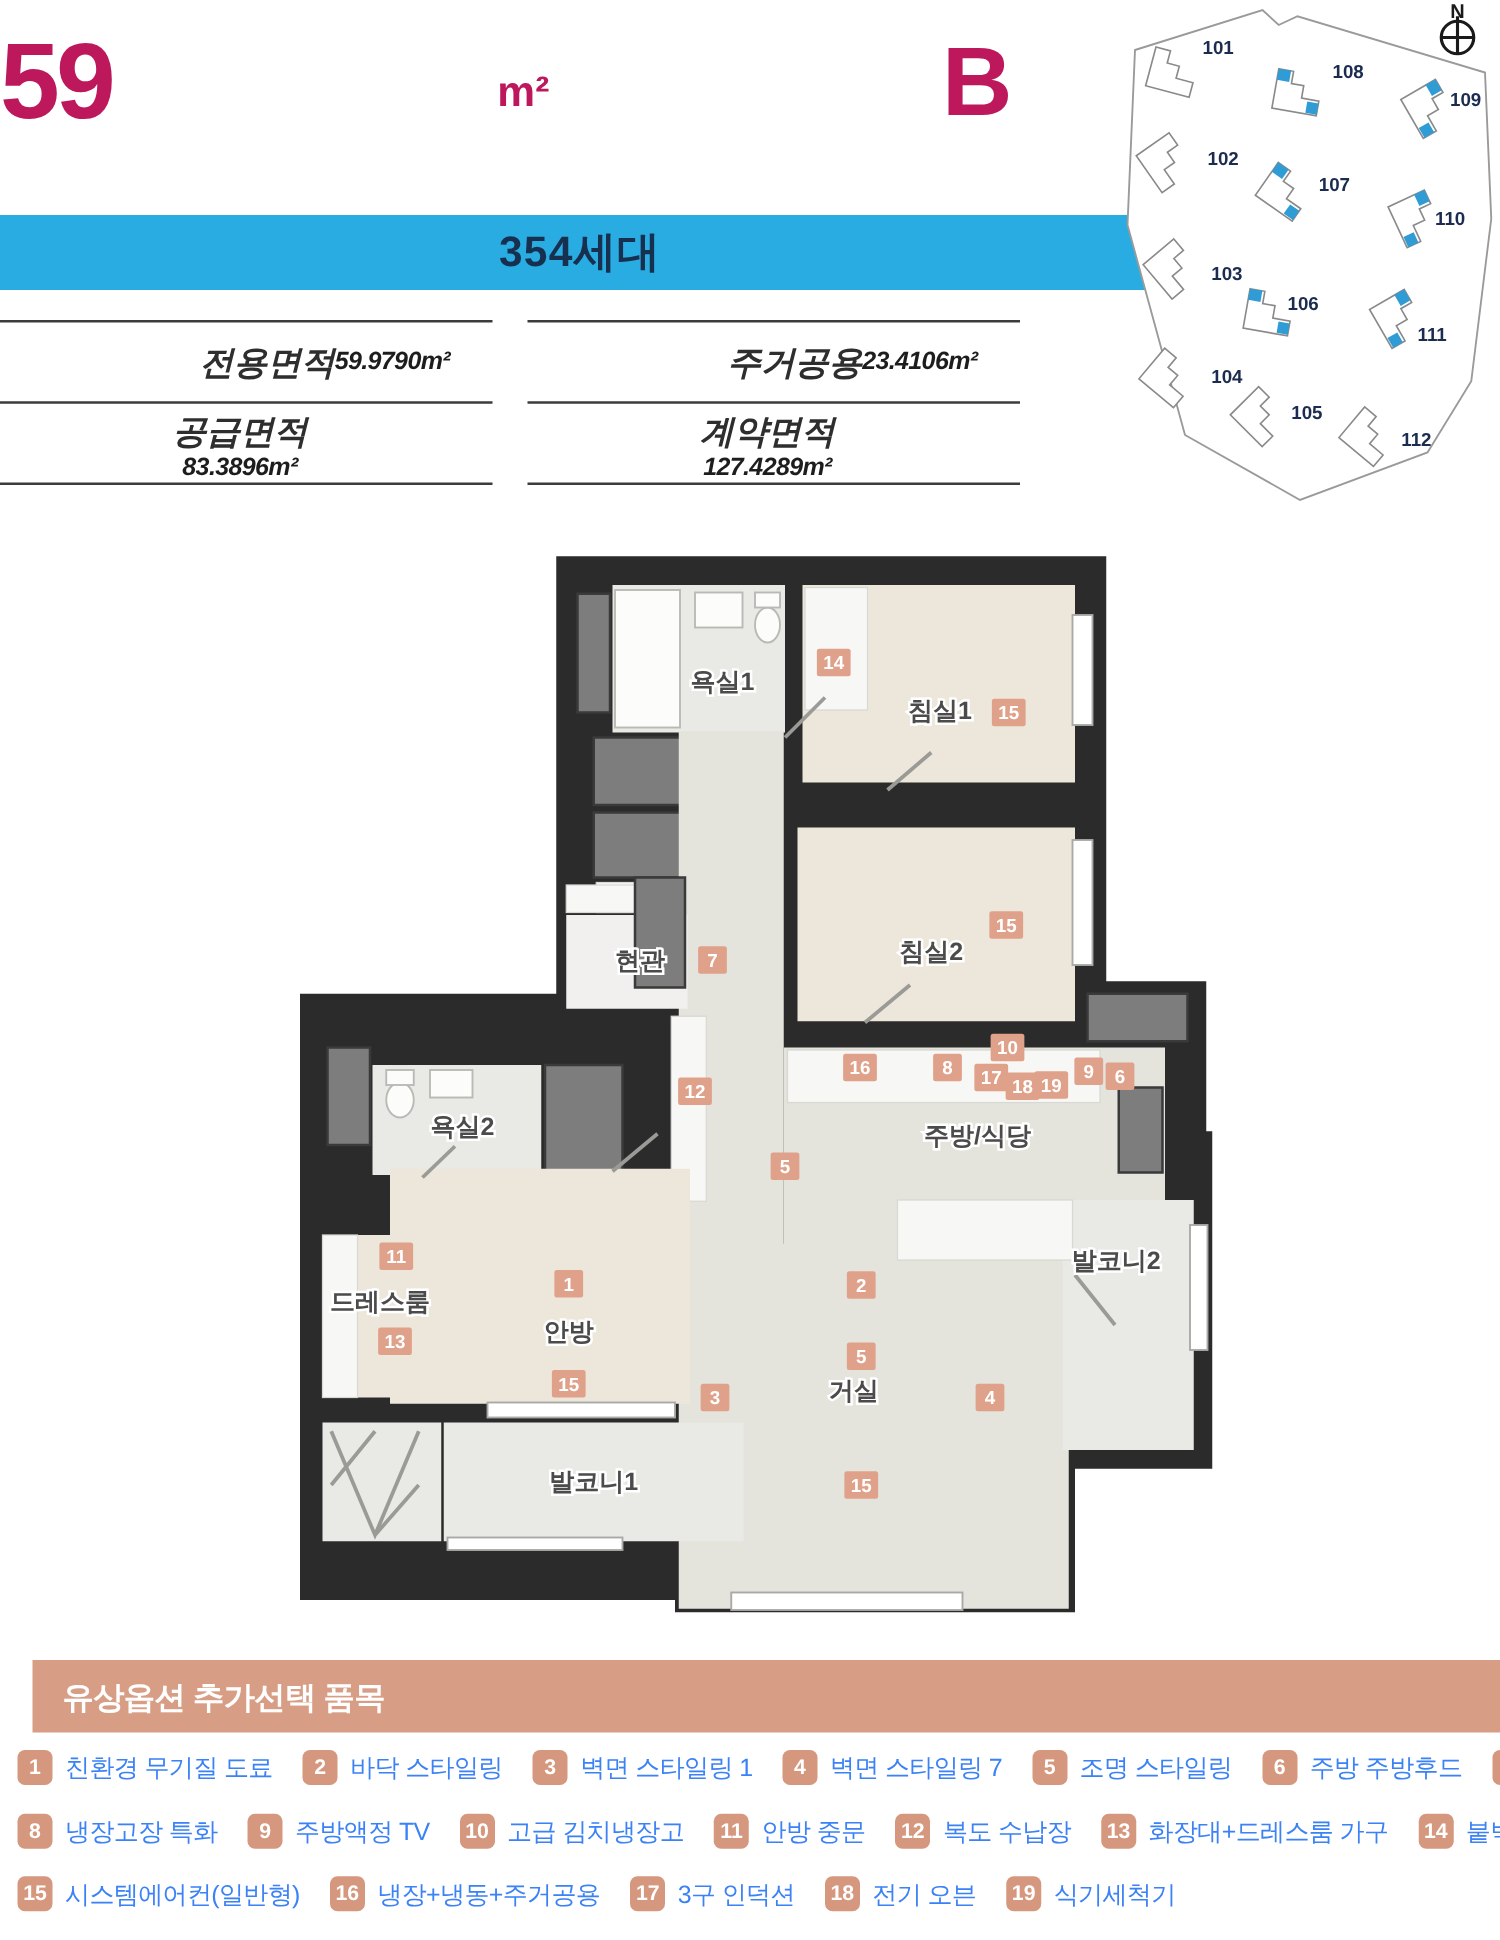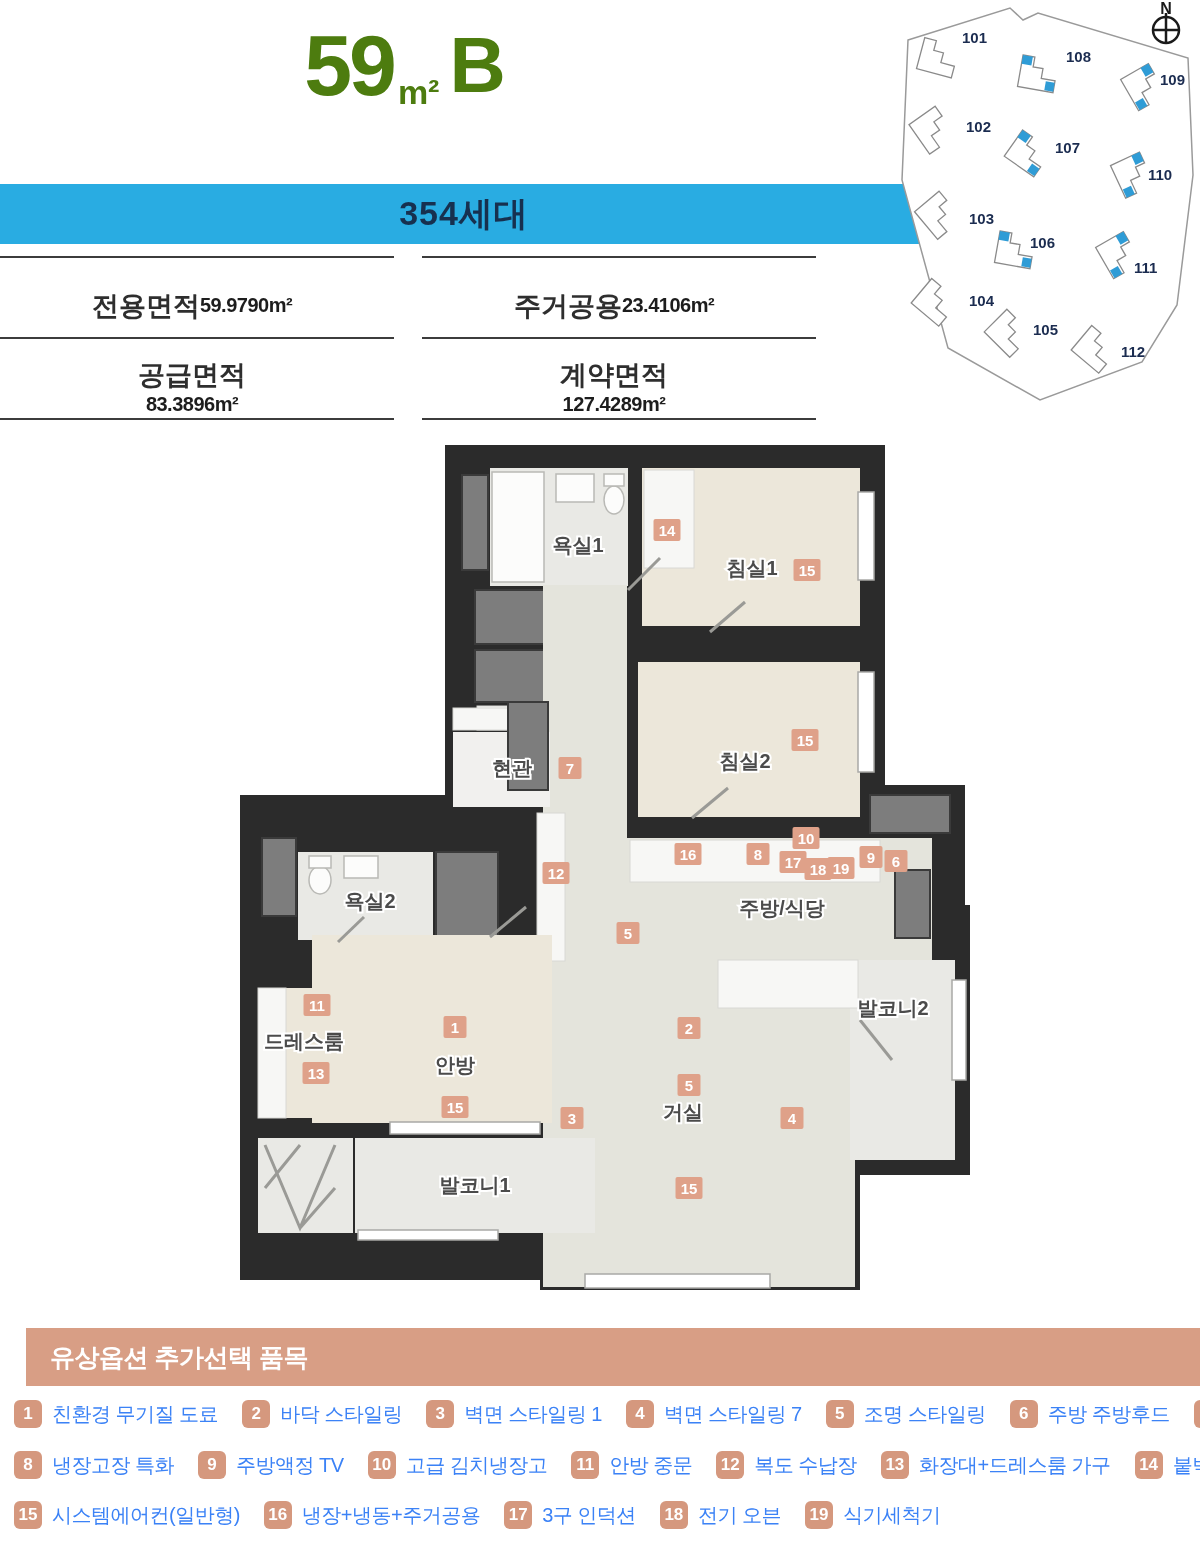--- a/index.html
+++ b/index.html
@@ -1,31 +1,31 @@
 <!DOCTYPE html>
 <html><head>
 <meta charset="utf-8">
 <style>
   html,body{margin:0;padding:0;background:#fff;}
   #page{position:relative;width:1200px;height:1552px;background:#ffffff;overflow:hidden;
         font-family:"Liberation Sans","DejaVu Sans",sans-serif;}
   
   #title{position:absolute;left:0;top:0;width:810px;height:130px;display:flex;
-         align-items:center;justify-content:center;color:#4d7c0f;}
+         align-items:center;justify-content:space-between;color:#be185d;}
   #title .num{font-size:86px;font-weight:bold;letter-spacing:-3px;}
-  #title .unit{font-size:34px;font-weight:bold;align-self:flex-end;margin:0 10px 18px 4px;}
+  #title .unit{font-size:34px;font-weight:bold;align-self:flex-end;margin:0 10px 36px 4px;}
   #title .letter{font-size:78px;font-weight:bold;}
-  #banner{position:absolute;left:0;top:184px;width:928px;height:60px;background:#29ace2;
+  #banner{position:absolute;left:0;top:172px;width:928px;height:60px;background:#29ace2;
           display:flex;align-items:center;justify-content:center;}
   #banner span{font-size:34px;font-weight:bold;color:#17304f;letter-spacing:1px;}
   
   #area-table{position:absolute;left:0;top:256px;width:816px;display:flex;gap:28px;}
   .acol{width:394px;border-top:2px solid #3c3c3c;border-bottom:2px solid #3c3c3c;}
-  .arow{height:63px;display:flex;align-items:center;justify-content:center;
-        padding:16px 34px 0 24px;}
+  .arow{height:63px;display:flex;align-items:center;justify-content:flex-end;
+        padding:0 34px 0 24px;font-style:italic;}
   .arow + .arow{border-top:2px solid #3c3c3c;flex-direction:column;}
   .alabel{font-size:27px;color:#2e2e2e;font-weight:600;}
   .avalue{font-size:20px;color:#1d1d1d;font-weight:600;letter-spacing:-0.5px;}
   
   #sitemap{position:absolute;left:890px;top:0;width:310px;height:405px;}
   .bnum{font-size:15px;font-weight:bold;fill:#1b2c50;}
   
   #floorplan{position:absolute;left:240px;top:440px;width:730px;height:850px;}
   .wall{fill:#2b2b2b;}
   .wood{fill:#ece7da;}

